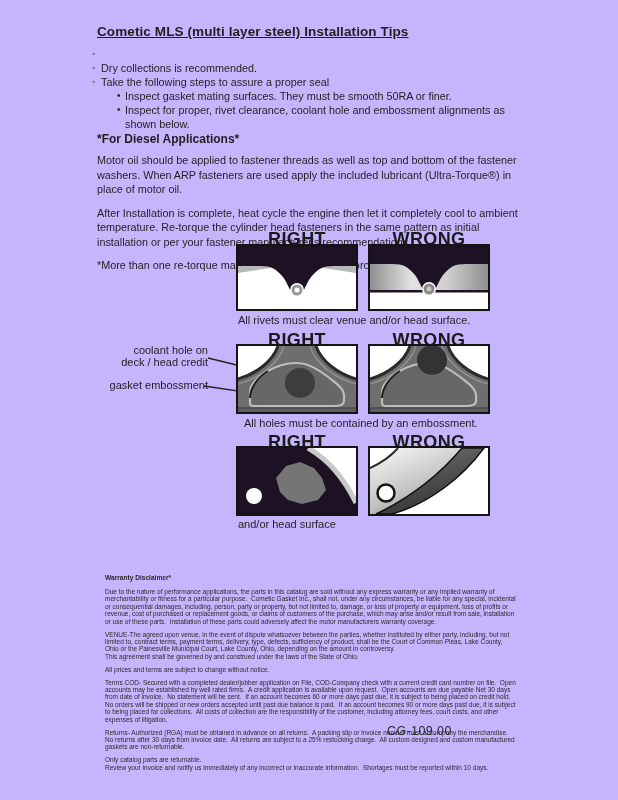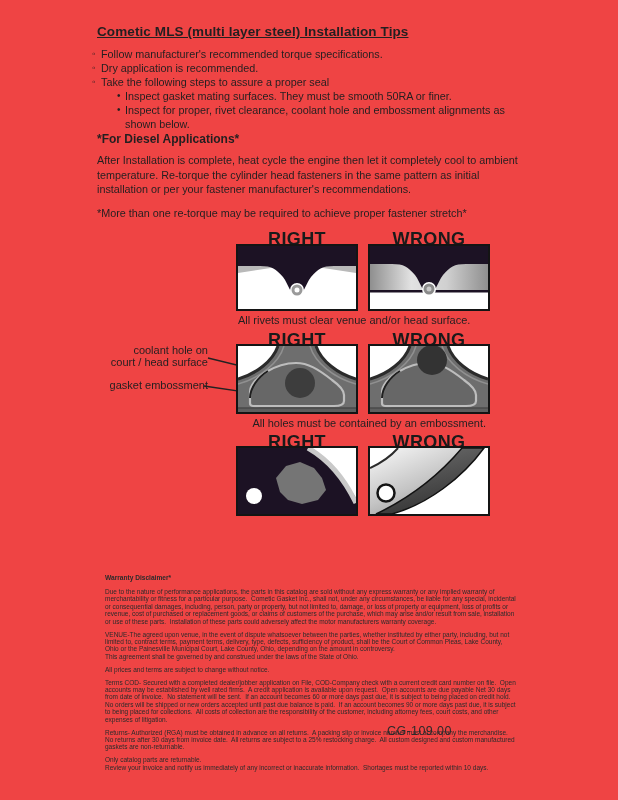--- a/index.html
+++ b/index.html
@@ -1,17 +1,17 @@
 <!DOCTYPE html>
 <html><head>
 <meta charset="utf-8">
 <style>
   html,body { margin:0; padding:0; background:#ffffff; }
   body { width:618px; height:800px; font-family:"Liberation Sans", sans-serif; color:#231f20; }
-  .page { position:relative; width:618px; height:800px; background:#ef4444; overflow:hidden; }
+  .page { position:relative; width:618px; height:800px; background:#c4b5fd; overflow:hidden; }
 
   .title { position:absolute; left:97px; top:24px; font-size:13.5px; font-weight:bold;
            text-decoration:underline; letter-spacing:0.1px; }
 
   .bullets { position:absolute; left:92px; top:47px; width:440px; font-size:10.8px; line-height:14px; }
   .b { display:flex; }
   .b .m { width:9px; flex:0 0 9px; font-size:10px; }
   .b.sub { margin-left:25px; }
   .b.sub .m { width:8px; flex:0 0 8px; }
 
@@ -24,21 +24,21 @@
   .panel { position:absolute; width:118px; border:2px solid #141414; background:#fff; }
   .panel svg { display:block; }
   .cap { position:absolute; font-size:11px; color:#231f20; }
 
   .s1rh { left:236px; top:229px; } .s1wh { left:368px; top:229px; }
   .s1rp { left:236px; top:244px; } .s1wp { left:368px; top:244px; }
   .cap1 { left:238px; top:314px; }
 
   .s2rh { left:236px; top:330px; } .s2wh { left:368px; top:330px; }
   .s2rp { left:236px; top:344px; } .s2wp { left:368px; top:344px; }
-  .cap2 { left:232px; top:417px; width:254px; text-align:right; }
+  .cap2 { left:244px; top:417px; width:254px; text-align:left; }
   .lbl { position:absolute; left:78px; width:130px; text-align:right; font-size:11px; line-height:11.5px; }
   .lbl1 { top:345px; } .lbl2 { top:380px; }
   .leaders { position:absolute; left:200px; top:350px; pointer-events:none; }
 
   .s3rh { left:236px; top:432px; } .s3wh { left:368px; top:432px; }
   .s3rp { left:236px; top:446px; } .s3wp { left:368px; top:446px; }
   .cap3 { left:238px; top:518px; line-height:13px; }
 
   .legal { position:absolute; left:105px; top:574px; width:412px; color:#2b2b2b; }
   .legal-h { font-size:6.6px; font-weight:bold; margin:0 0 7px 0; }
@@ -50,42 +50,42 @@
 </head>
 <body>
 
 <div class="page">
 
   <div class="title">Cometic MLS (multi layer steel) Installation Tips</div>
 
   <div class="bullets">
     <div class="b">
       <span class="m">◦</span>
-      <span>Follow manufacturer's recommended torque specifications.</span>
     </div>
     <div class="b">
       <span class="m">◦</span>
-      <span>Dry application is recommended.</span>
+      <span>Dry collections is recommended.</span>
     </div>
     <div class="b">
       <span class="m">◦</span>
       <span>Take the following steps to assure a proper seal</span>
     </div>
     <div class="b sub">
       <span class="m">•</span>
       <span>Inspect gasket mating surfaces.  They must be smooth 50RA or finer.</span>
     </div>
     <div class="b sub">
       <span class="m">•</span>
       <span>Inspect for proper, rivet clearance, coolant hole and embossment alignments as shown below.</span>
     </div>
   </div>
 
   <div class="diesel">
     <div class="diesel-h">*For Diesel Applications*</div>
+    <p>Motor oil should be applied to fastener threads as well as top and bottom of the fastener washers. When ARP fasteners are used apply the included lubricant (Ultra-Torque®) in place of motor oil.</p>
     <p>After Installation is complete, heat cycle the engine then let it completely cool to ambient temperature. Re-torque the cylinder head fasteners in the same pattern as initial installation or per your fastener manufacturer's recommendations.</p>
     <p>*More than one re-torque may be required to achieve proper fastener stretch*</p>
   </div>
 
   <div class="hdr s1rh">RIGHT</div>
   <div class="hdr s1wh">WRONG</div>
 
   <div class="panel s1rp">
     <svg width="118" height="63" viewBox="0 0 118 63">
       <rect width="118" height="63" fill="#ffffff"></rect>
@@ -114,21 +114,21 @@
       <circle cx="59" cy="43" r="4" fill="#c9c9c9" stroke="#8a8a8a" stroke-width="3"></circle>
     </svg>
   </div>
   <div class="cap cap1">All rivets must clear venue and/or head surface.</div>
 
   <div class="hdr s2rh">RIGHT</div>
   <div class="hdr s2wh">WRONG</div>
 
   <div class="lbl lbl1">
     <div>coolant hole on</div>
-    <div>court / head surface</div>
+    <div>deck / head credit</div>
   </div>
   <div class="lbl lbl2">gasket embossment</div>
 
   <svg class="leaders" width="110" height="50" viewBox="0 0 110 50">
     <line x1="8" y1="8" x2="98" y2="30" stroke="#222222" stroke-width="1.3"></line>
     <line x1="4" y1="36" x2="58" y2="44" stroke="#222222" stroke-width="1.3"></line>
   </svg>
 
   <div class="panel s2rp">
     <svg width="118" height="66" viewBox="0 0 118 66">
@@ -190,20 +190,21 @@
         </linearGradient>
       </defs>
       <rect width="118" height="66" fill="#ffffff"></rect>
       <path d="M28,0 H92 C70,26 44,48 6,66 H0 V20 C11,15 21,8 28,0 Z" fill="url(#g4)"></path>
       <path d="M0,20 C11,15 21,8 28,0" stroke="#2b2b2b" stroke-width="2" fill="none"></path>
       <path d="M92,0 H114 C92,30 58,56 22,66 H6 C44,48 70,26 92,0 Z" fill="url(#g5)" stroke="#111111" stroke-width="1.5"></path>
       <circle cx="16" cy="45" r="8.5" fill="#ffffff" stroke="#141414" stroke-width="2.5"></circle>
     </svg>
   </div>
   <div class="cap cap3">
+    <div>and/or head surface</div>
   </div>
 
   <div class="legal">
     <div class="legal-h">Warranty Disclaimer*</div>
     <p>Due to the nature of performance applications, the parts in this catalog are sold without any express warranty or any implied warranty of merchantability or fitness for a particular purpose.  Cometic Gasket Inc., shall not, under any circumstances, be liable for any special, incidental or consequential damages, including, person, party or property, but not limited to, damage, or loss of property or equipment, loss of profits or revenue, cost of purchased or replacement goods, or claims of customers of the purchase, which may arise and/or result from sale, installation or use of these parts.  Installation of these parts could adversely affect the motor manufacturers warranty coverage.</p>
     <p>VENUE-The agreed upon venue, in the event of dispute whatsoever between the parties, whether instituted by either party, including, but not limited to, contract terms, payment terms, delivery, type, defects, sufficiency of product, shall be the Court of Common Pleas, Lake County, Ohio or the Painesville Municipal Court, Lake County, Ohio, depending on the amount in controversy.</p>
     <p class="tight">This agreement shall be governed by and construed under the laws of the State of Ohio.</p>
     <p>All prices and terms are subject to change without notice.</p>
     <p>Terms COD- Secured with a completed dealer/jobber application on File, COD-Company check with a current credit card number on file.  Open accounts may be established by well rated firms.  A credit application is available upon request.  Open accounts are due payable Net 30 days from date of invoice.  No statement will be sent.  If an account becomes 60 or more days past due, it is subject to being placed on credit hold.  No orders will be shipped or new orders accepted until past due balance is paid.  If an account becomes 90 or more days past due, it is subject to being placed for collections.  All costs of collection are the responsibility of the customer, including attorney fees, court costs, and other expenses of litigation.</p>
     <p>Returns- Authorized (RGA) must be obtained in advance on all returns.  A packing slip or invoice number must accompany the merchandise.  No returns after 30 days from invoice date.  All returns are subject to a 25% restocking charge.  All custom designed and custom manufactured gaskets are non-returnable.</p>

